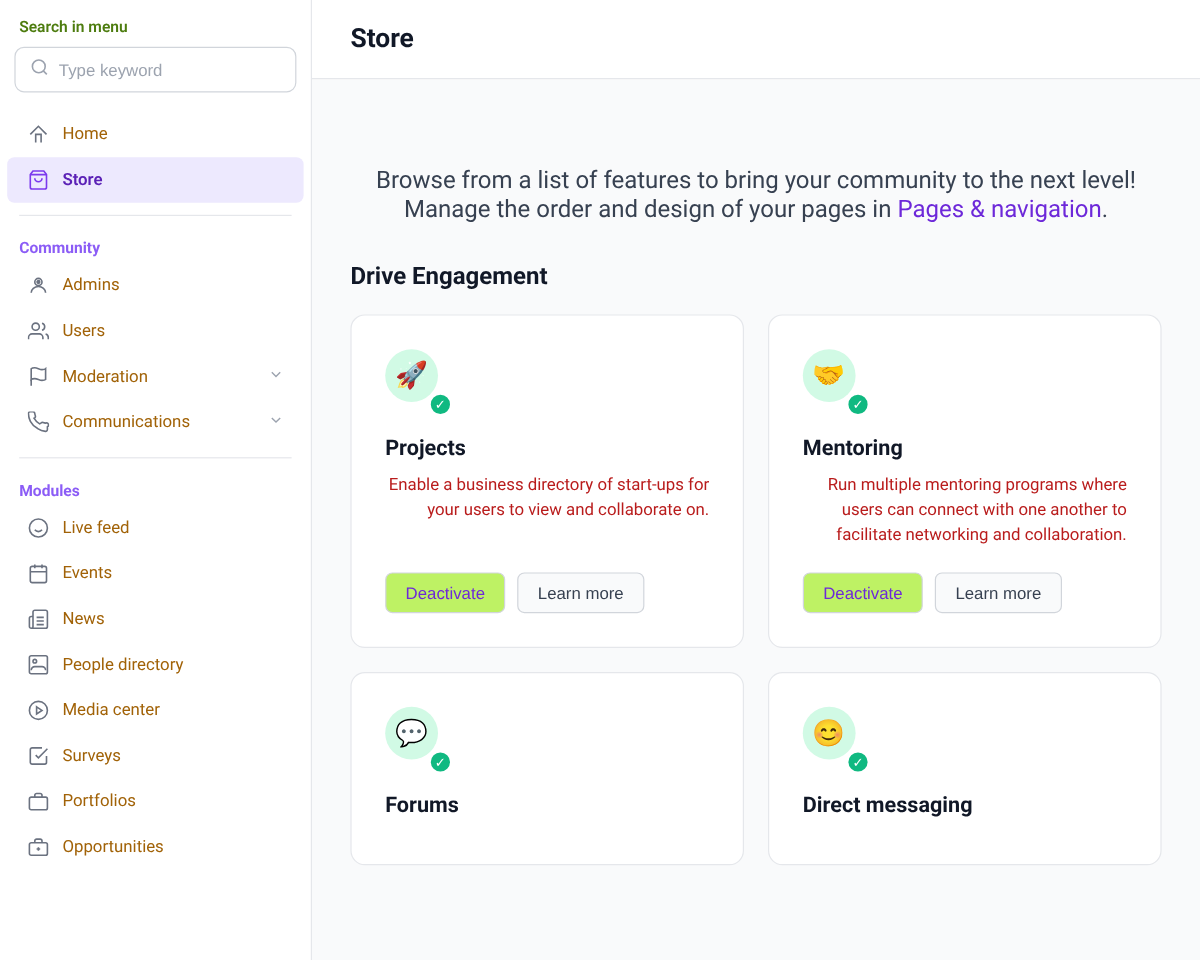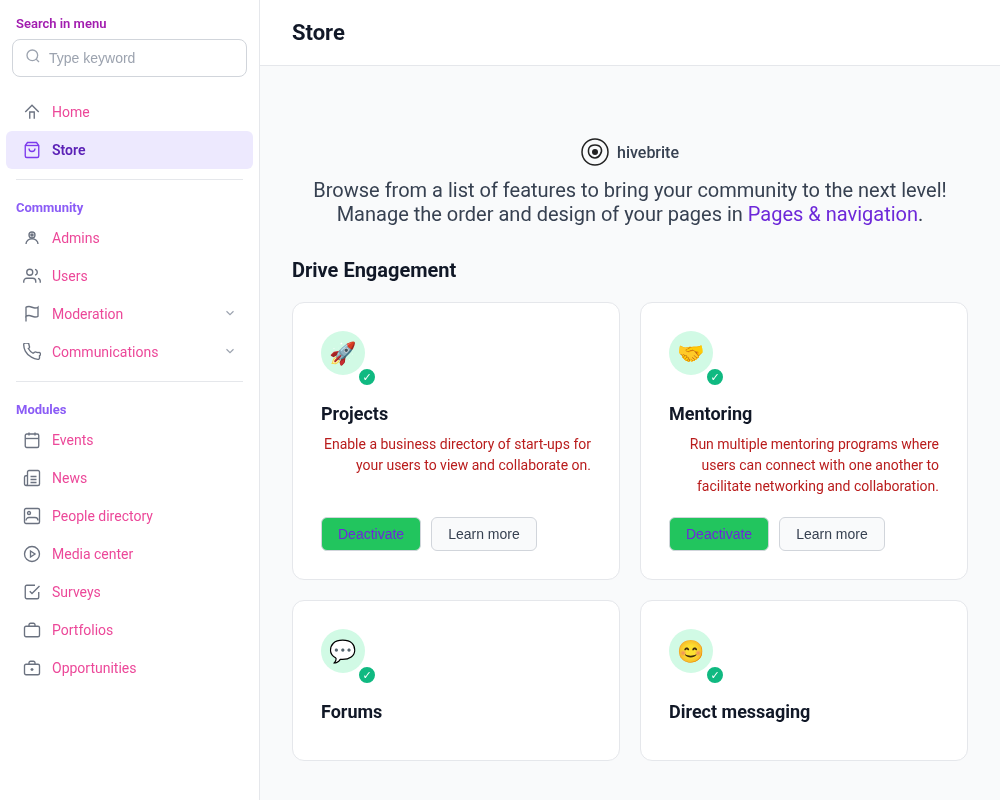--- a/index.html
+++ b/index.html
@@ -13,21 +13,21 @@
       border-right: 1px solid #e5e7eb;
       display: flex;
       flex-direction: column;
       overflow-y: auto;
       padding: 12px 0 20px 0;
     }
 
     .sidebar-search-label {
       font-size: 13px;
       font-weight: 600;
-      color: #a21caf;
+      color: #4d7c0f;
       padding: 4px 16px 8px 16px;
     }
 
     .search-box {
       margin: 0 12px 16px 12px;
       display: flex;
       align-items: center;
       border: 1px solid #d1d5db;
       border-radius: 8px;
       padding: 8px 12px;
@@ -47,21 +47,21 @@
     .search-box input::placeholder { color: #9ca3af; }
 
     .search-icon-svg { color: #9ca3af; flex-shrink: 0; }
 
     .nav-item {
       display: flex;
       align-items: center;
       gap: 10px;
       padding: 9px 16px;
       font-size: 14px;
-      color: #ec4899;
+      color: #a16207;
       cursor: pointer;
       border-radius: 6px;
       margin: 0 6px;
       transition: background 0.15s;
     }
 
     .nav-item.active {
       background: #ede9fe;
       color: #5b21b6;
       font-weight: 600;
@@ -179,21 +179,21 @@
     .card h3 { font-size: 18px; font-weight: 700; color: #111827; margin-bottom: 10px; }
 
     .card p { font-size: 14px; color: #b91c1c; line-height: 1.5; flex: 1; margin-bottom: 20px; text-align: right; }
 
     .card-actions { display: flex; gap: 10px; }
 
     .btn-deactivate {
       padding: 8px 16px;
       border: 1px solid #d1d5db;
       border-radius: 6px;
-      background: #22c55e;
+      background: #bef264;
       color: #6d28d9;
       font-size: 14px;
       font-weight: 500;
       cursor: pointer;
       transition: background 0.15s;
     }
 
     .btn-learn-more {
       padding: 8px 16px;
       border: 1px solid #d1d5db;
@@ -302,20 +302,31 @@
       <svg width="14" height="14" fill="none" stroke="currentColor" stroke-width="2" viewBox="0 0 24 24">
           <path d="M6 9l6 6 6-6"></path>
         </svg>
     </span>
   </div>
 
   <hr class="section-divider">
 
   <div class="section-title">Modules</div>
 
+  <div class="nav-item">
+    <span class="nav-icon">
+      <svg width="18" height="18" fill="none" stroke="currentColor" stroke-width="1.8" viewBox="0 0 24 24">
+        <circle cx="12" cy="12" r="10"></circle>
+          <path d="M8 14s1.5 2 4 2 4-2 4-2"></path>
+          <line x1="9" y1="9" x2="9.01" y2="9"></line>
+          <line x1="15" y1="9" x2="15.01" y2="9"></line>
+      </svg>
+    </span>
+    <span class="nav-label">Live feed</span>
+  </div>
 
   <div class="nav-item">
     <span class="nav-icon">
       <svg width="18" height="18" fill="none" stroke="currentColor" stroke-width="1.8" viewBox="0 0 24 24">
         <rect x="3" y="4" width="18" height="18" rx="2" ry="2"></rect>
           <line x1="16" y1="2" x2="16" y2="6"></line>
           <line x1="8" y1="2" x2="8" y2="6"></line>
           <line x1="3" y1="10" x2="21" y2="10"></line>
       </svg>
     </span>
@@ -387,29 +398,20 @@
 </nav>
 
 <main id="main">
   <div class="main-header">
     <h1>Store</h1>
   </div>
 
   <div class="main-body">
 
     <div class="hero">
-      <div class="hero-brand">
-
-        <svg class="hb-logo" viewBox="0 0 28 28" fill="none" xmlns="http://www.w3.org/2000/svg">
-          <circle cx="14" cy="14" r="13" stroke="#222" stroke-width="1.5" fill="none"></circle>
-          <path d="M8 10 C10 6, 18 6, 20 10 C22 14, 18 20, 14 20 C10 20, 6 16, 8 10Z" fill="none" stroke="#222" stroke-width="1.5"></path>
-          <circle cx="14" cy="14" r="3" fill="#222"></circle>
-        </svg>
-        <span class="hero-brand-name">hivebrite</span>
-      </div>
       <p>
         <span>Browse from a list of features to bring your community to the next level!</span><br>
         <span>Manage the order and design of your pages in </span><a href="#" style="color: rgb(109, 40, 217); text-decoration: none;">Pages &amp; navigation</a><span>.</span>
       </p>
     </div>
 
     <div class="section-heading">Drive Engagement</div>
 
     <div class="cards-grid">
 

